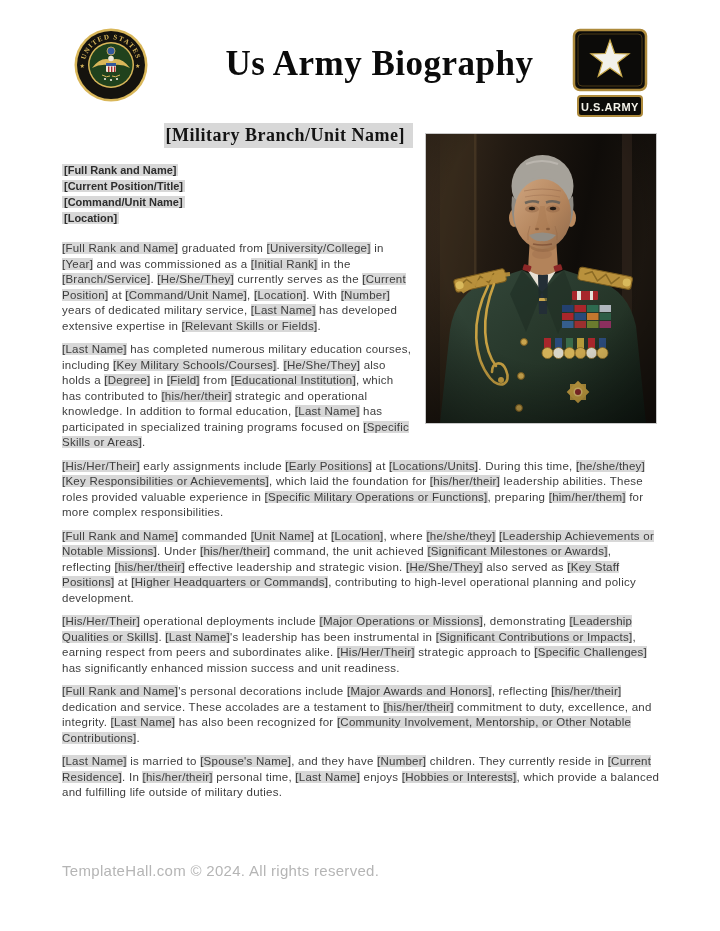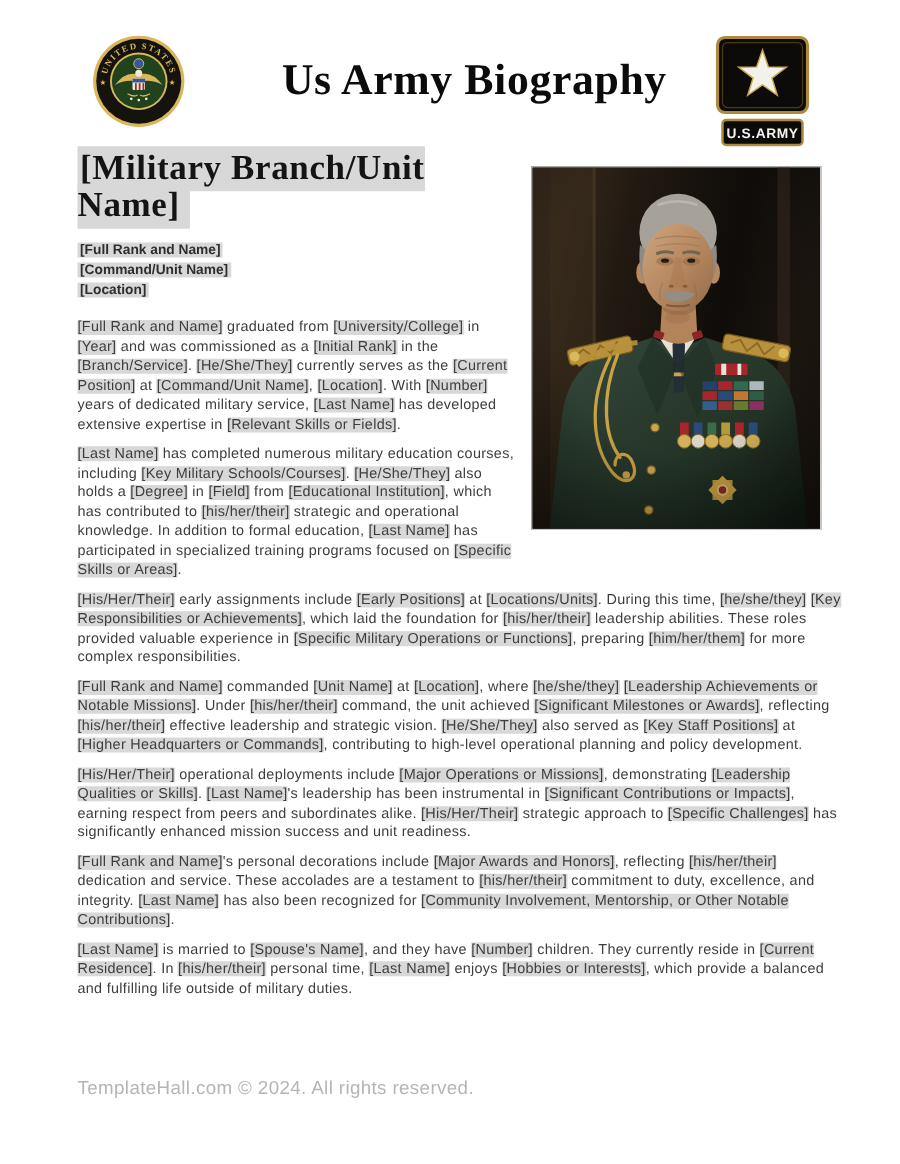--- a/index.html
+++ b/index.html
@@ -19,32 +19,32 @@
   .army-logo { position:absolute; left:572px; top:28px; width:76px; height:90px; }
   
   .content { position:absolute; left:62px; top:120px; width:614px; }
   .photo-wrap {
     float:right; width:232px; height:291px;
     margin:13px 19px 12px 12px;
     border:1px solid #c8c8c8; background:#161310;
   }
   .photo-wrap svg { display:block; }
   .doc-heading {
-    font-family:"Liberation Serif", serif; font-weight:bold; font-size:28px;
-    line-height:30px; color:#141414; letter-spacing:0.5px; margin:0 0 12px 0;
+    font-family:"Liberation Serif", serif; font-weight:bold; font-size:18px;
+    line-height:30px; color:#141414; letter-spacing:0.5px; margin:0 0 12px 0;text-align:right;
   }
   .doc-heading .hl { padding:2px 8px 3px 2px; }
   .info-block { margin:0 0 15px 0; }
   .info-line {
     font-size:11px; font-weight:bold; line-height:16px; color:#2e2e2e;
   }
   .info-line .hl { padding:0 2px; }
   p.bio {
     font-size:11.5px; line-height:15.5px; letter-spacing:0.25px;
-    color:#3d3d3d; margin:0 0 8px 0;
+    color:#3d3d3d; margin:0 16px 8px 0;
   }
   .hl { background:#d8d8d8; }
   
   .footer {
     position:absolute; left:62px; top:862px;
     font-size:15px; color:#b5b5b5; letter-spacing:0.3px;
   }
 </style>
 </head>
 <body>
@@ -235,20 +235,21 @@
         <rect width="230" height="289" fill="url(#vin)"></rect>
       </svg>
     </div>
 
     <div class="doc-heading">
       <span class="hl">[Military Branch/Unit Name]</span>
     </div>
 
     <div class="info-block">
       <div class="info-line"><span class="hl">[Full Rank and Name]</span></div>
+      <div class="info-line"><span class="hl">[Current Position/Title]</span></div>
       <div class="info-line"><span class="hl">[Command/Unit Name]</span></div>
       <div class="info-line"><span class="hl">[Location]</span></div>
     </div>
 
     <p class="bio"><span class="hl">[Full Rank and Name]</span><span> graduated from </span><span class="hl">[University/College]</span><span> in </span><span class="hl">[Year]</span><span> and was commissioned as a </span><span class="hl">[Initial Rank]</span><span> in the </span><span class="hl">[Branch/Service]</span><span>. </span><span class="hl">[He/She/They]</span><span> currently serves as the </span><span class="hl">[Current Position]</span><span> at </span><span class="hl">[Command/Unit Name]</span><span>, </span><span class="hl">[Location]</span><span>. With </span><span class="hl">[Number]</span><span> years of dedicated military service, </span><span class="hl">[Last Name]</span><span> has developed extensive expertise in </span><span class="hl">[Relevant Skills or Fields]</span><span>.</span></p>
     <p class="bio"><span class="hl">[Last Name]</span><span> has completed numerous military education courses, including </span><span class="hl">[Key Military Schools/Courses]</span><span>. </span><span class="hl">[He/She/They]</span><span> also holds a </span><span class="hl">[Degree]</span><span> in </span><span class="hl">[Field]</span><span> from </span><span class="hl">[Educational Institution]</span><span>, which has contributed to </span><span class="hl">[his/her/their]</span><span> strategic and operational knowledge. In addition to formal education, </span><span class="hl">[Last Name]</span><span> has participated in specialized training programs focused on </span><span class="hl">[Specific Skills or Areas]</span><span>.</span></p>
     <p class="bio"><span class="hl">[His/Her/Their]</span><span> early assignments include </span><span class="hl">[Early Positions]</span><span> at </span><span class="hl">[Locations/Units]</span><span>. During this time, </span><span class="hl">[he/she/they]</span><span> </span><span class="hl">[Key Responsibilities or Achievements]</span><span>, which laid the foundation for </span><span class="hl">[his/her/their]</span><span> leadership abilities. These roles provided valuable experience in </span><span class="hl">[Specific Military Operations or Functions]</span><span>, preparing </span><span class="hl">[him/her/them]</span><span> for more complex responsibilities.</span></p>
     <p class="bio"><span class="hl">[Full Rank and Name]</span><span> commanded </span><span class="hl">[Unit Name]</span><span> at </span><span class="hl">[Location]</span><span>, where </span><span class="hl">[he/she/they]</span><span> </span><span class="hl">[Leadership Achievements or Notable Missions]</span><span>. Under </span><span class="hl">[his/her/their]</span><span> command, the unit achieved </span><span class="hl">[Significant Milestones or Awards]</span><span>, reflecting </span><span class="hl">[his/her/their]</span><span> effective leadership and strategic vision. </span><span class="hl">[He/She/They]</span><span> also served as </span><span class="hl">[Key Staff Positions]</span><span> at </span><span class="hl">[Higher Headquarters or Commands]</span><span>, contributing to high-level operational planning and policy development.</span></p>
     <p class="bio"><span class="hl">[His/Her/Their]</span><span> operational deployments include </span><span class="hl">[Major Operations or Missions]</span><span>, demonstrating </span><span class="hl">[Leadership Qualities or Skills]</span><span>. </span><span class="hl">[Last Name]</span><span>'s leadership has been instrumental in </span><span class="hl">[Significant Contributions or Impacts]</span><span>, earning respect from peers and subordinates alike. </span><span class="hl">[His/Her/Their]</span><span> strategic approach to </span><span class="hl">[Specific Challenges]</span><span> has significantly enhanced mission success and unit readiness.</span></p>
     <p class="bio"><span class="hl">[Full Rank and Name]</span><span>'s personal decorations include </span><span class="hl">[Major Awards and Honors]</span><span>, reflecting </span><span class="hl">[his/her/their]</span><span> dedication and service. These accolades are a testament to </span><span class="hl">[his/her/their]</span><span> commitment to duty, excellence, and integrity. </span><span class="hl">[Last Name]</span><span> has also been recognized for </span><span class="hl">[Community Involvement, Mentorship, or Other Notable Contributions]</span><span>.</span></p>

